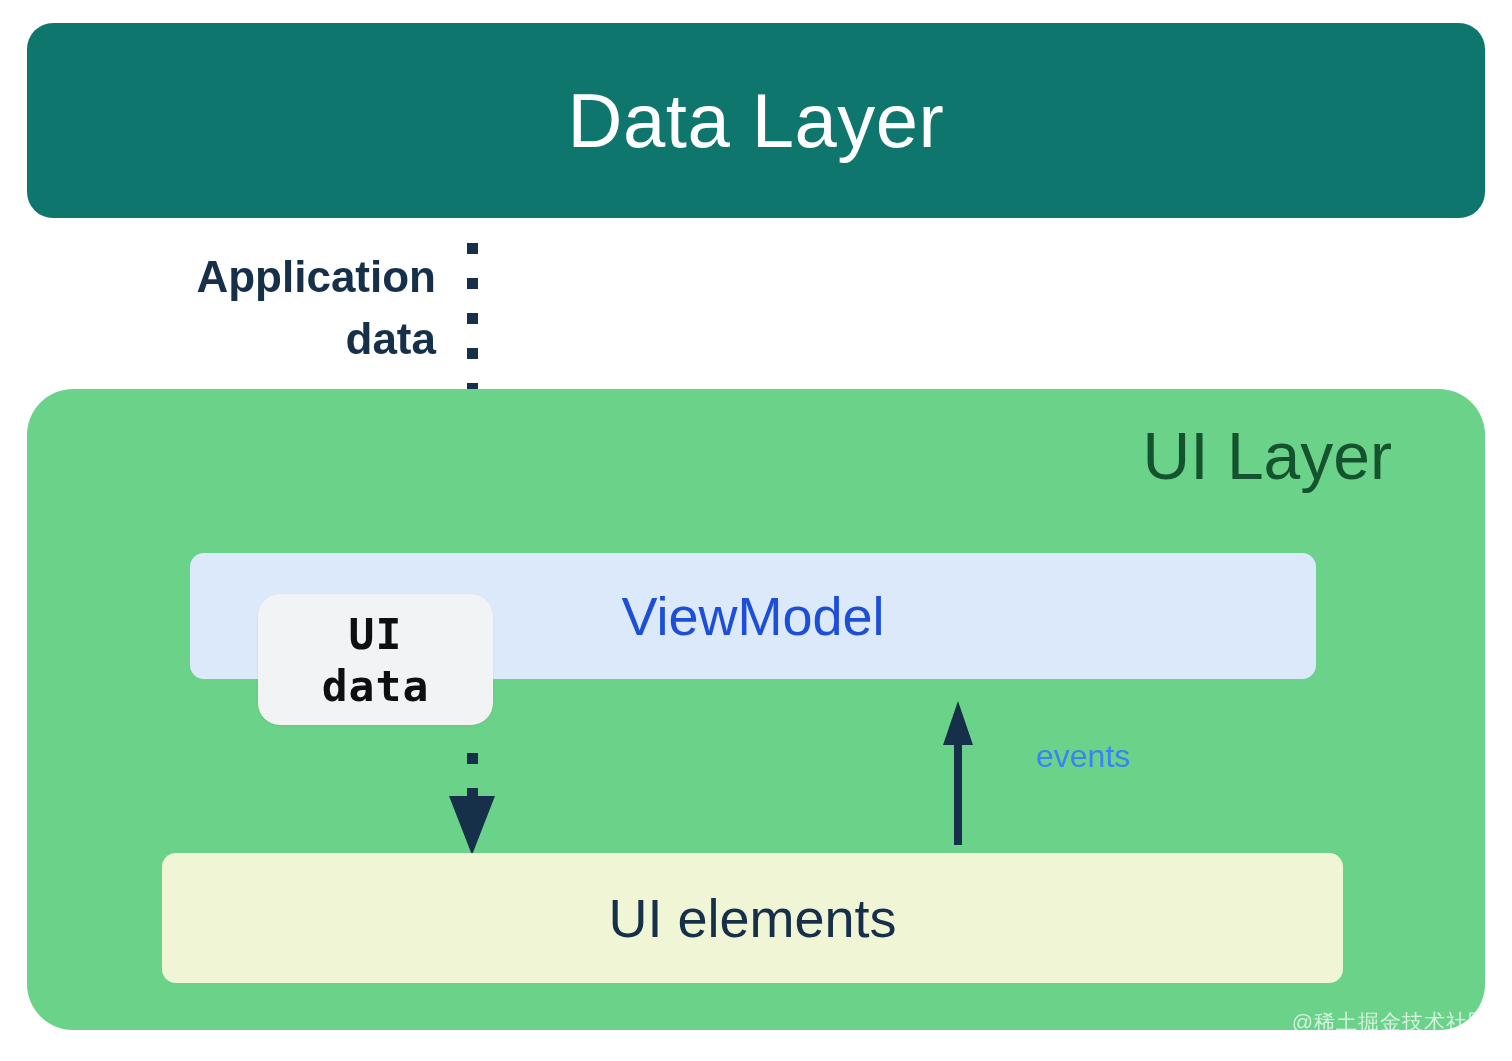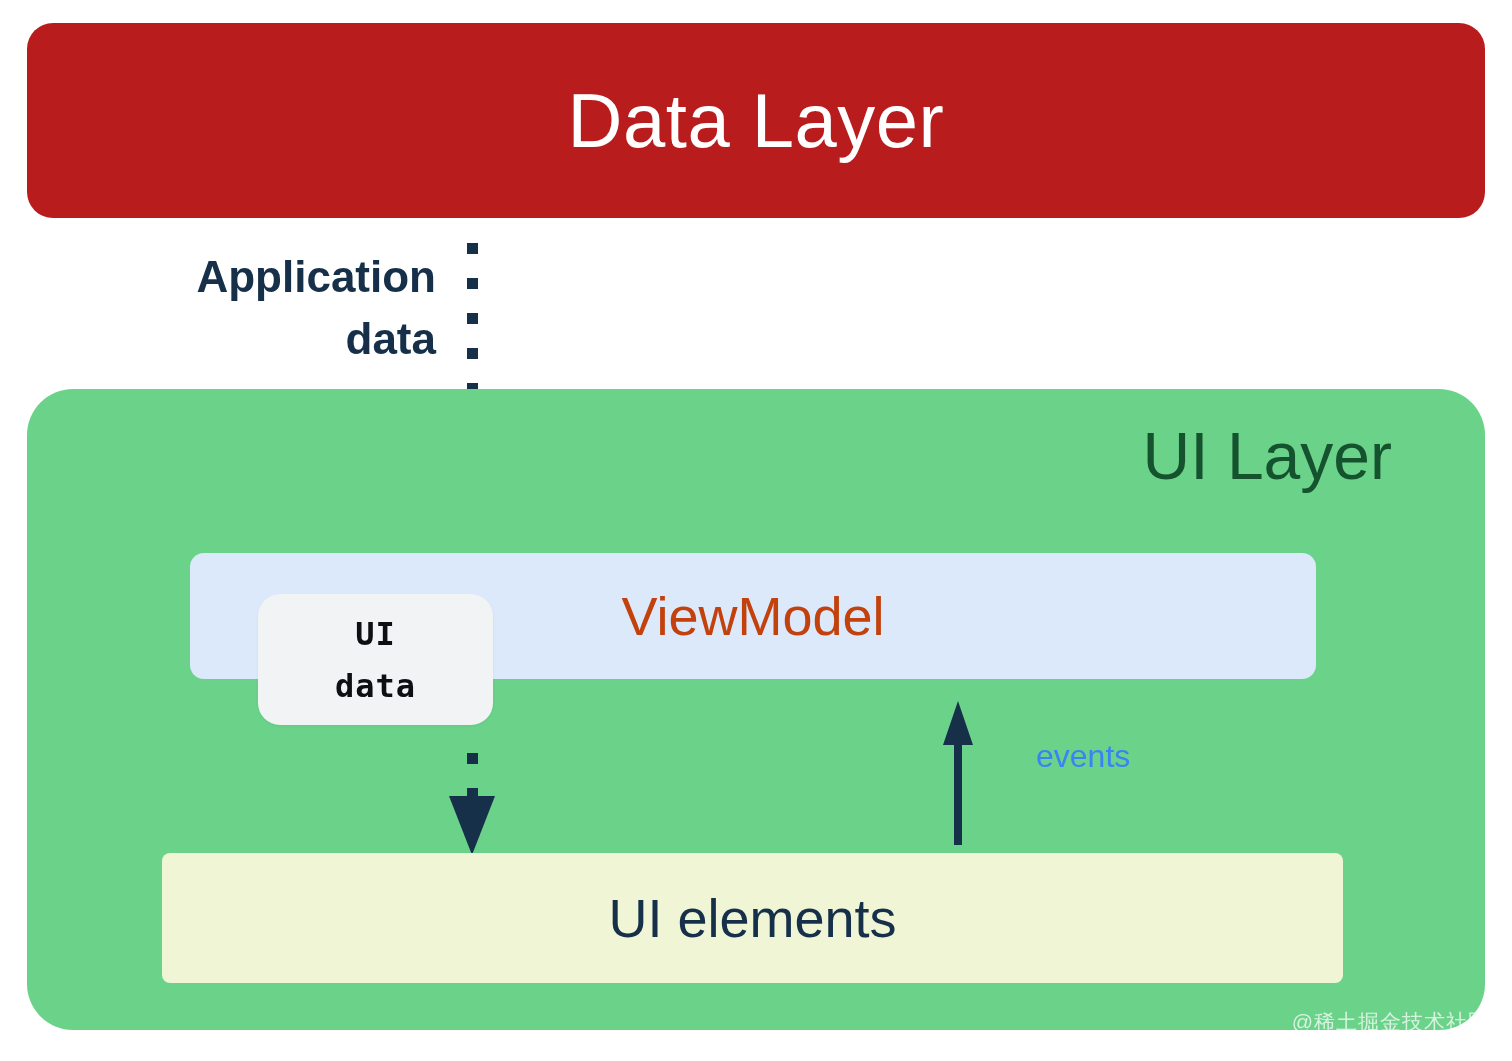--- a/index.html
+++ b/index.html
@@ -19,21 +19,21 @@
     overflow: hidden;
   }
 
   
   #data-layer {
     position: absolute;
     left: 27px;
     top: 23px;
     width: 1458px;
     height: 195px;
-    background: #b91c1c;
+    background: #0f766e;
     border-radius: 26px;
     display: flex;
     align-items: center;
     justify-content: center;
     box-sizing: border-box;
   }
   #data-layer-title {
     color: #ffffff;
     font-size: 76px;
     font-weight: 400;
@@ -116,21 +116,21 @@
     top: 553px;
     width: 1126px;
     height: 126px;
     background: #dbe9fb;
     border-radius: 14px;
     display: flex;
     align-items: center;
     justify-content: center;
   }
   #viewmodel-label {
-    color: #c2410c;
+    color: #1d4ed8;
     font-size: 54px;
     font-weight: 400;
     line-height: 1;
   }
 
   
   #ui-state-chip {
     position: absolute;
     left: 258px;
     top: 594px;
@@ -139,21 +139,21 @@
     background: #f2f3f4;
     border-radius: 22px;
     display: flex;
     flex-direction: column;
     align-items: center;
     justify-content: center;
     box-shadow: 0 1px 3px rgba(0,0,0,0.06);
   }
   .ui-state-line {
     font-family: "DejaVu Sans Mono", monospace;
-    font-size: 32px;
+    font-size: 43px;
     font-weight: 700;
     color: #0d0f12;
     line-height: 52px;
     letter-spacing: 1px;
   }
 
   
   #events-arrow {
     position: absolute;
     left: 943px;
@@ -171,21 +171,21 @@
   }
 
   
   #ui-elements-box {
     position: absolute;
     left: 162px;
     top: 853px;
     width: 1181px;
     height: 130px;
     background: #f0f5d5;
-    border-radius: 8px;
+    border-radius: 14px;
     display: flex;
     align-items: center;
     justify-content: center;
   }
   #ui-elements-label {
     color: #16304a;
     font-size: 54px;
     font-weight: 400;
     line-height: 1;
   }

